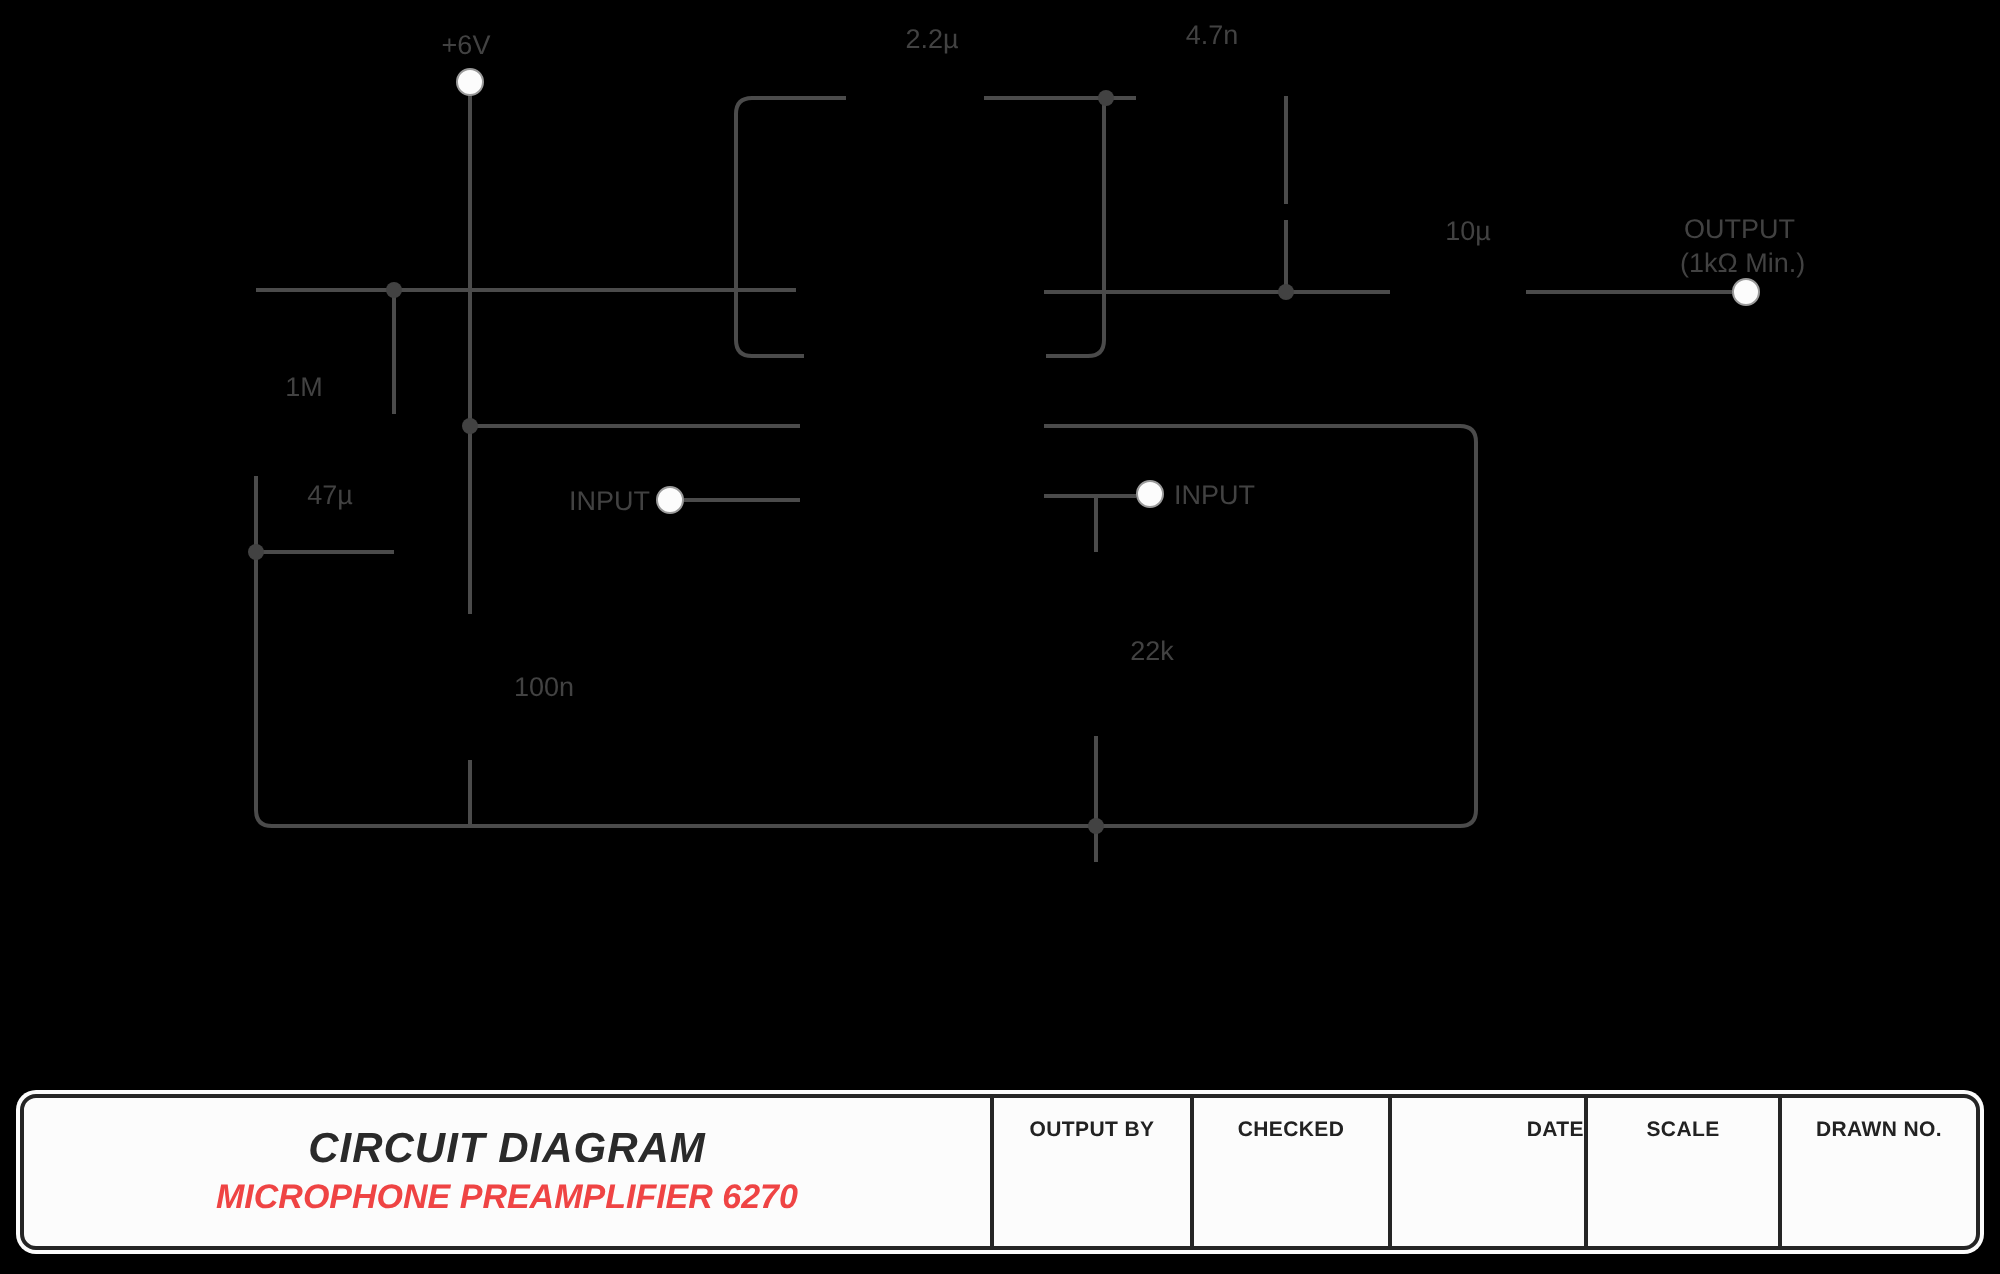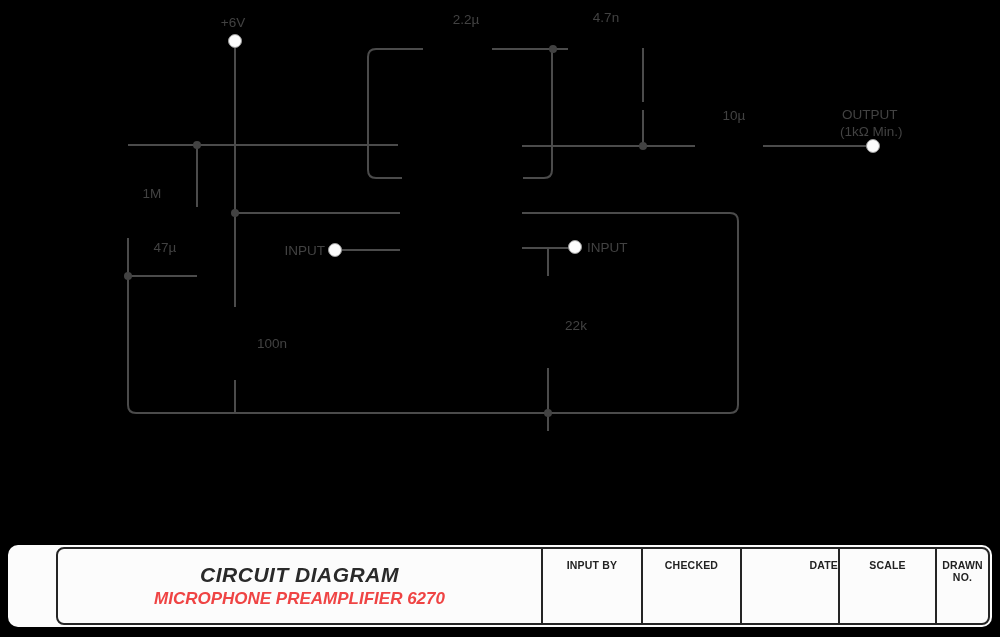--- a/index.html
+++ b/index.html
@@ -4,21 +4,21 @@
 <style>
   html,body{margin:0;padding:0;background:#000;}
   #stage{position:relative;width:1000px;height:637px;background:#000;overflow:hidden;
          font-family:"Liberation Sans",sans-serif;padding-left:43px;}
   #schematic{position:absolute;left:0;top:0;}
   svg text{font-family:"Liberation Sans","DejaVu Sans",sans-serif;fill:#424242;font-size:13.5px;}
   
   .titleblock{position:absolute;left:8px;top:545px;width:984px;height:82px;
               background:#fcfcfc;border-radius:10px;}
   .tb-inner{position:absolute;left:2px;top:2px;right:2px;bottom:2px;
-            border:2px solid #252525;border-radius:8px;display:flex;overflow:hidden;margin-left:46px;}
+            border:2px solid #252525;border-radius:8px;display:flex;overflow:hidden;}
   .tb-title-cell{width:483px;box-sizing:border-box;display:flex;flex-direction:column;
                  align-items:center;justify-content:center;gap:2px;}
   .tb-title{font-size:21px;font-weight:bold;font-style:italic;color:#2a2a2a;letter-spacing:.5px;}
   .tb-subtitle{font-size:17px;font-weight:bold;font-style:italic;color:#ef4444;}
   .tb-col{box-sizing:border-box;border-left:2px solid #252525;text-align:center;
           padding-top:10px;font-size:10.5px;font-weight:bold;color:#222;letter-spacing:.2px;}
   .tb-col.c1{width:100px;} .tb-col.c2{width:99px;} .tb-col.c3{width:98px;text-align:right;}
   .tb-col.c4{width:97px;}  .tb-col.c5{flex:1;}
 </style>
 </head>
@@ -77,21 +77,21 @@
     <text x="272" y="348" text-anchor="middle">100n</text>
     <text x="576" y="330" text-anchor="middle">22k</text>
   </svg>
 
   <div class="titleblock">
     <div class="tb-inner">
       <div class="tb-title-cell">
         <div class="tb-title">CIRCUIT DIAGRAM</div>
         <div class="tb-subtitle">MICROPHONE PREAMPLIFIER 6270</div>
       </div>
-      <div class="tb-col c1">INPUT BY</div>
+      <div class="tb-col c1">OUTPUT BY</div>
       <div class="tb-col c2">CHECKED</div>
       <div class="tb-col c3">DATE</div>
       <div class="tb-col c4">SCALE</div>
       <div class="tb-col c5">DRAWN NO.</div>
     </div>
   </div>
 
 </div>
 
 </body></html>

